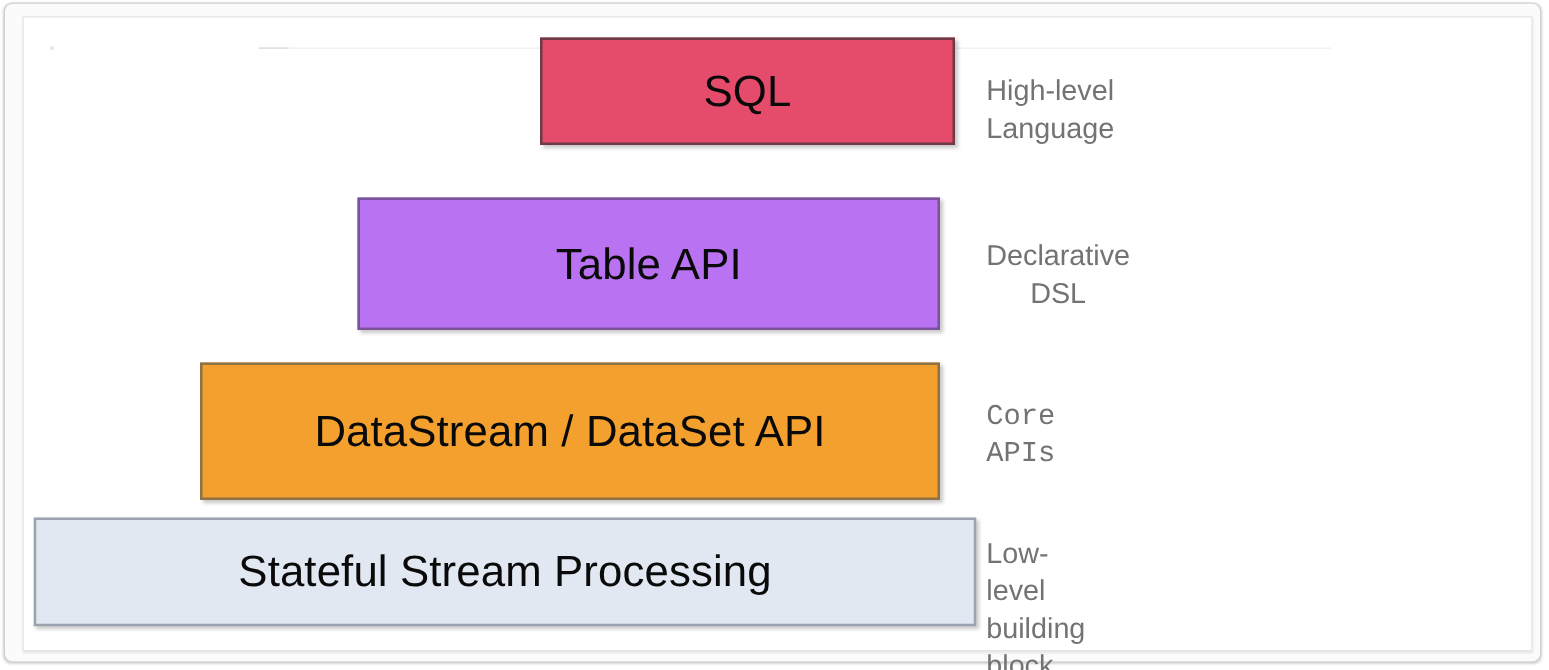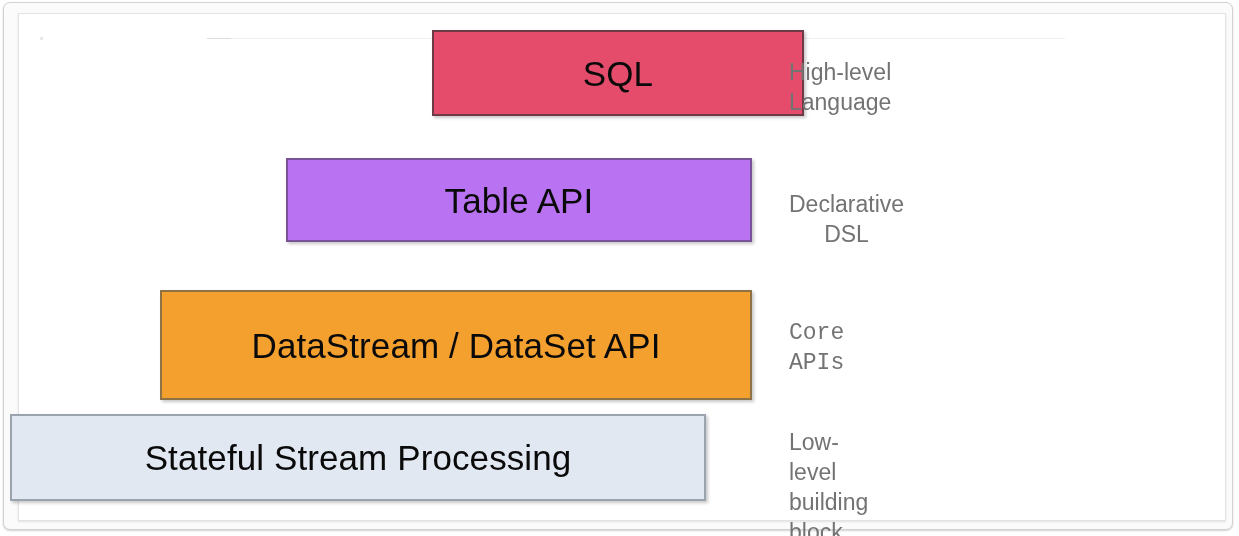--- a/index.html
+++ b/index.html
@@ -92,24 +92,24 @@
 
   .tier-box-text {
     color: #0a0a0a;
     font-size: 35px;
     line-height: 1;
     letter-spacing: 0.1px;
     white-space: nowrap;
   }
 
   
-  #tier-sql      .tier-box { left: 432px; top: 30px;  width: 372px; height: 86px; }
-  #tier-table    .tier-box { left: 286px; top: 158px; width: 466px; height: 84px; }
+  #tier-sql      .tier-box { left: 432px; top: 30px;  width: 332px; height: 86px; }
+  #tier-table    .tier-box { left: 286px; top: 158px; width: 466px; height: 106px; }
   #tier-core     .tier-box { left: 160px; top: 290px; width: 592px; height: 110px; }
-  #tier-stateful .tier-box { left: 10px;  top: 414px; width: 696px; height: 87px; }
+  #tier-stateful .tier-box { left: 27px;  top: 414px; width: 754px; height: 87px; }
 
   
   .tier-desc {
     position: absolute;
     left: 789px;
     color: #737373;
     font-size: 23px;
     line-height: 30px;
     white-space: pre-line;
   }

